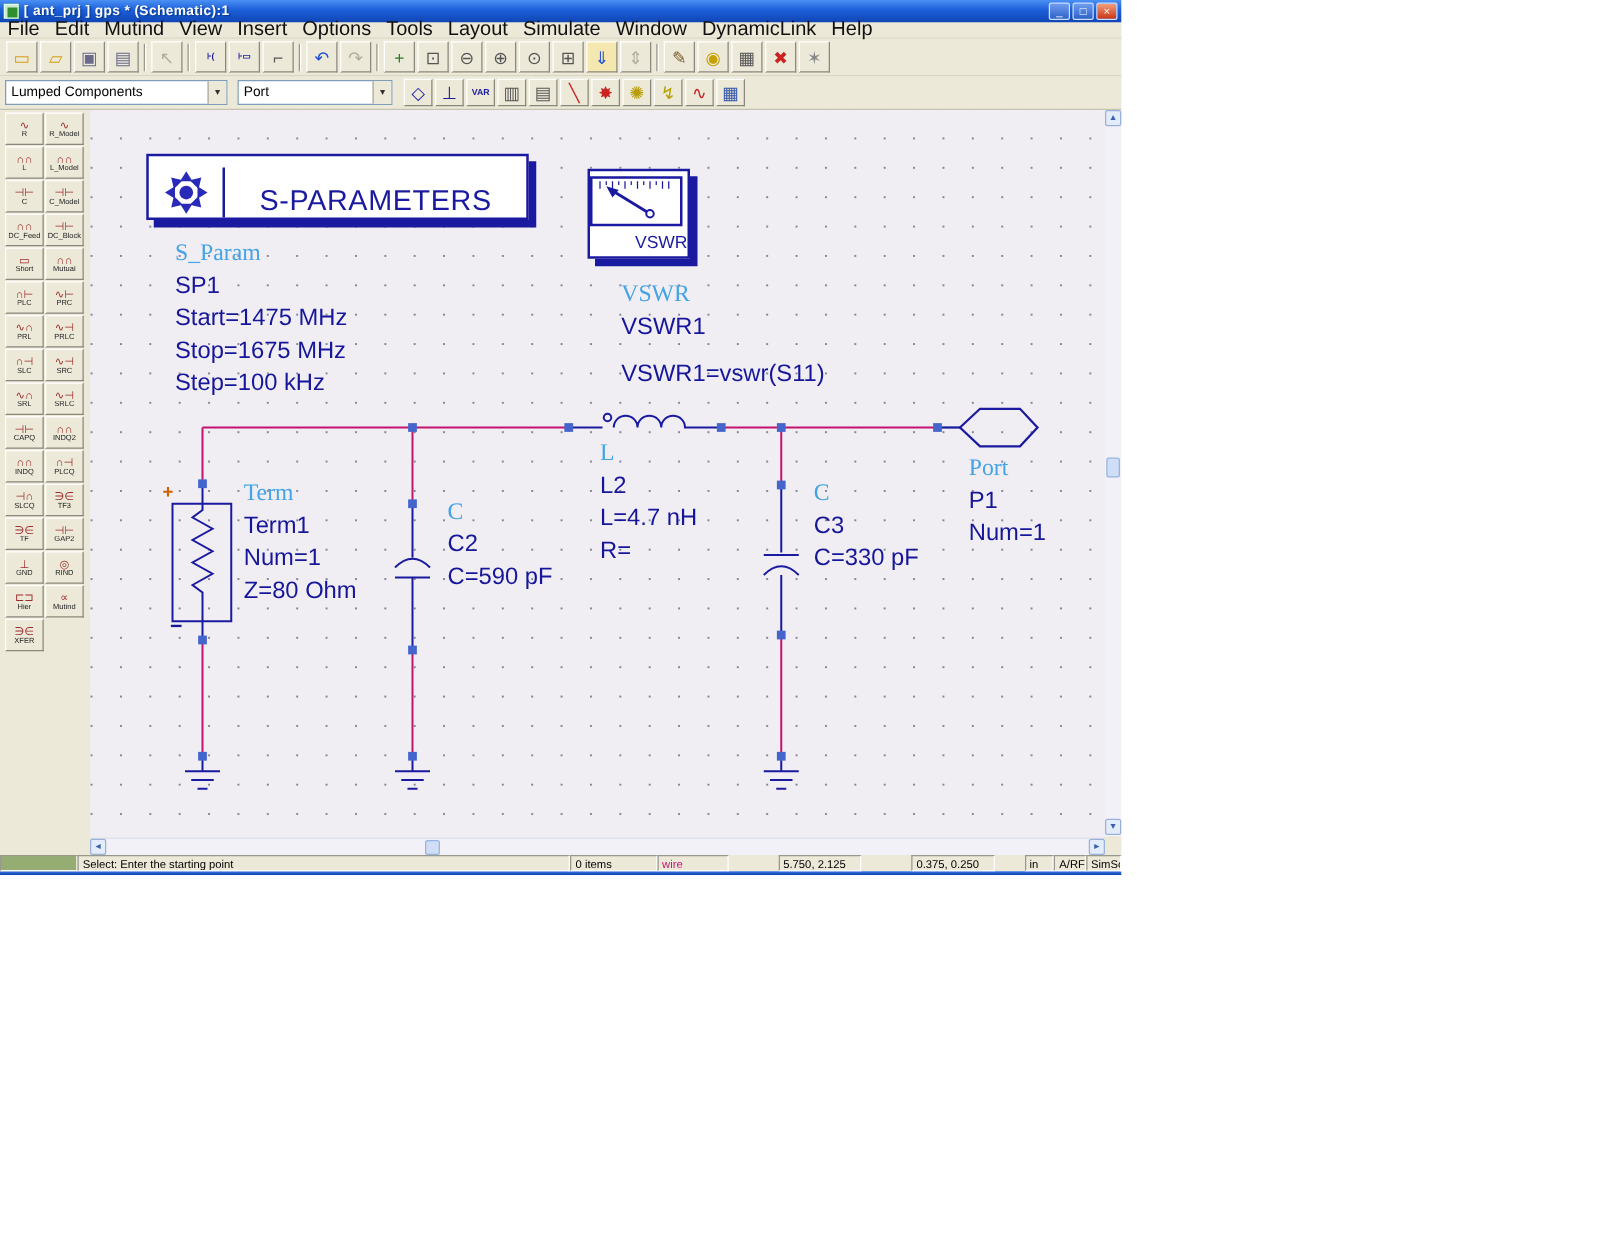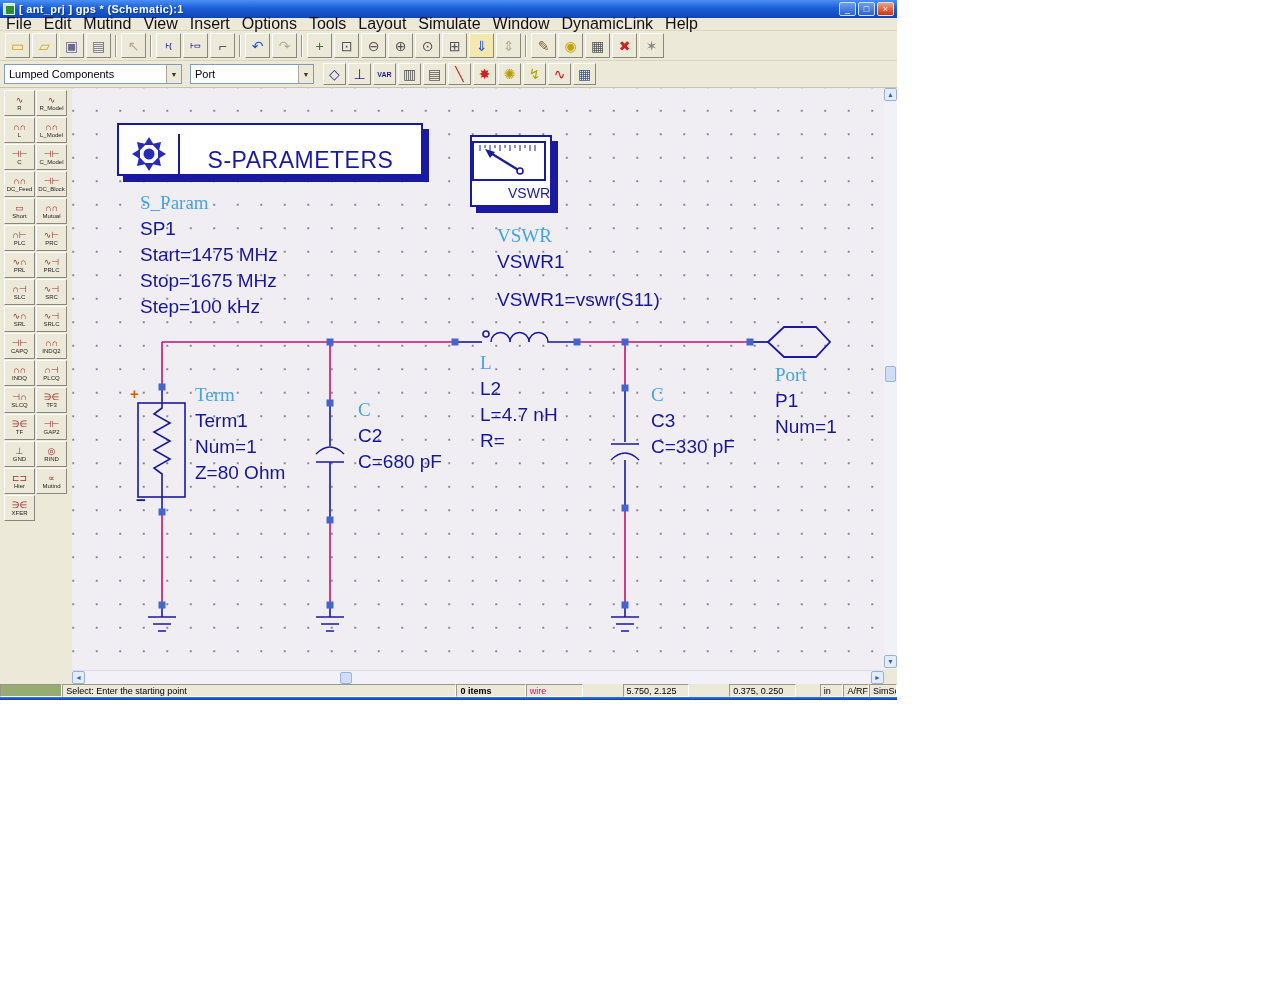--- a/index.html
+++ b/index.html
@@ -105,21 +105,21 @@
   .meter-box { margin: 4px 4px 0 4px; height: 40px; border: 2px solid #1a1aa0; background:#fff; }
   .vswr-label { flex: 1; display: flex; align-items: center; justify-content: center;
     font-size: 14px; color: #1a1aa0; }
 
   
   .statusbar { height: 13px; display: flex; background: #ece9d8; font-size: 9px; color: #000; }
   .scell { border: 1px solid; border-color: #9a978c #ffffff #ffffff #9a978c;
     display: flex; align-items: center; padding: 0 3px; white-space: nowrap; overflow: hidden; }
   .scell.green { width: 70px; background: #95ad72; }
   .scell.msg { width: 450px; }
-  .w78 { width: 78px; font-weight: bold; } .w64 { width: 64px; } .w75 { width: 75px; margin-left: 40px; }
+  .w78 { width: 78px; } .w64 { width: 64px; } .w75 { width: 75px; margin-left: 40px; }
   .w26 { width: 26px; margin-left: 24px; } .w28 { width: 28px; } .w31 { width: 31px; }
   .scell.wiremode { color: #cc1177; }
 
   .bottom-border { height: 3px; background: linear-gradient(180deg,#3a77e8,#0c3fb0); }
 </style>
 </head>
 <body>
 
 <div class="app">
 
@@ -501,21 +501,21 @@
 
         <span class="sl t-type" style="left:123px;top:296px">Term</span>
         <span class="sl t-param" style="left:123px;top:322px">Term1</span>
         <span class="sl t-param" style="left:123px;top:348px">Num=1</span>
         <span class="sl t-param" style="left:123px;top:374px">Z=80 Ohm</span>
         <span class="sl t-plus" style="left:58px;top:295px">+</span>
         <span class="sl t-minus" style="left:64px;top:402px">−</span>
 
         <span class="sl t-type" style="left:286px;top:311px">C</span>
         <span class="sl t-param" style="left:286px;top:337px">C2</span>
-        <span class="sl t-param" style="left:286px;top:363px">C=680 pF</span>
+        <span class="sl t-param" style="left:286px;top:363px">C=590 pF</span>
 
         <span class="sl t-type" style="left:408px;top:264px">L</span>
         <span class="sl t-param" style="left:408px;top:290px">L2</span>
         <span class="sl t-param" style="left:408px;top:316px">L=4.7 nH</span>
         <span class="sl t-param" style="left:408px;top:342px">R=</span>
 
         <span class="sl t-type" style="left:579px;top:296px">C</span>
         <span class="sl t-param" style="left:579px;top:322px">C3</span>
         <span class="sl t-param" style="left:579px;top:348px">C=330 pF</span>
 

